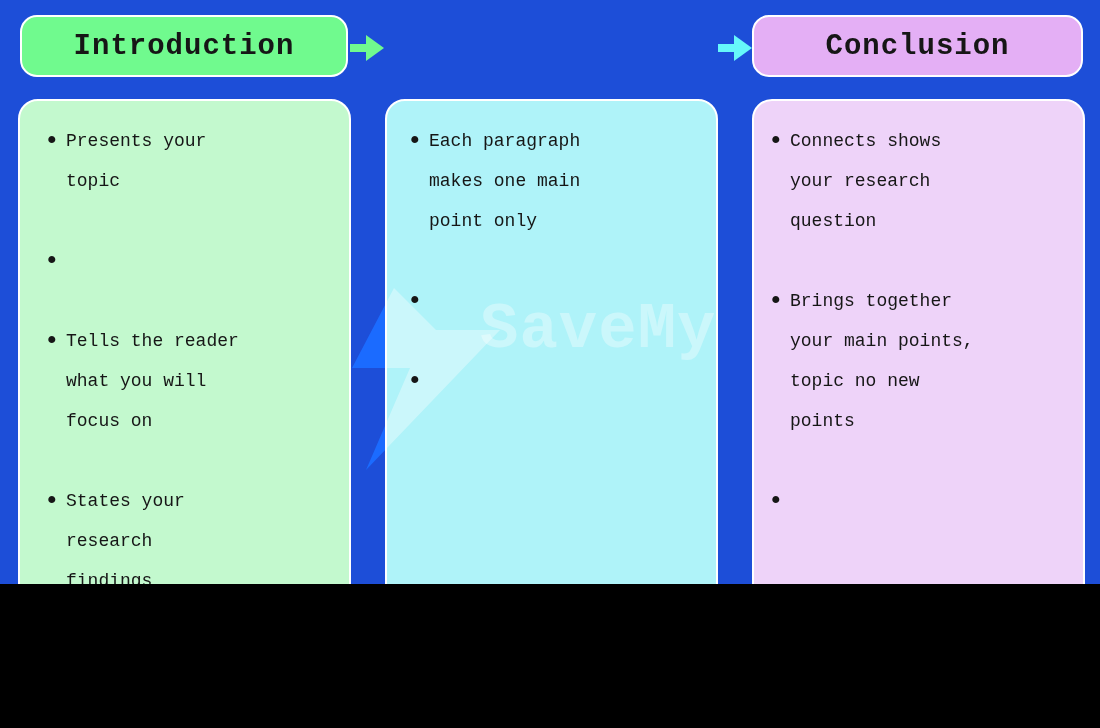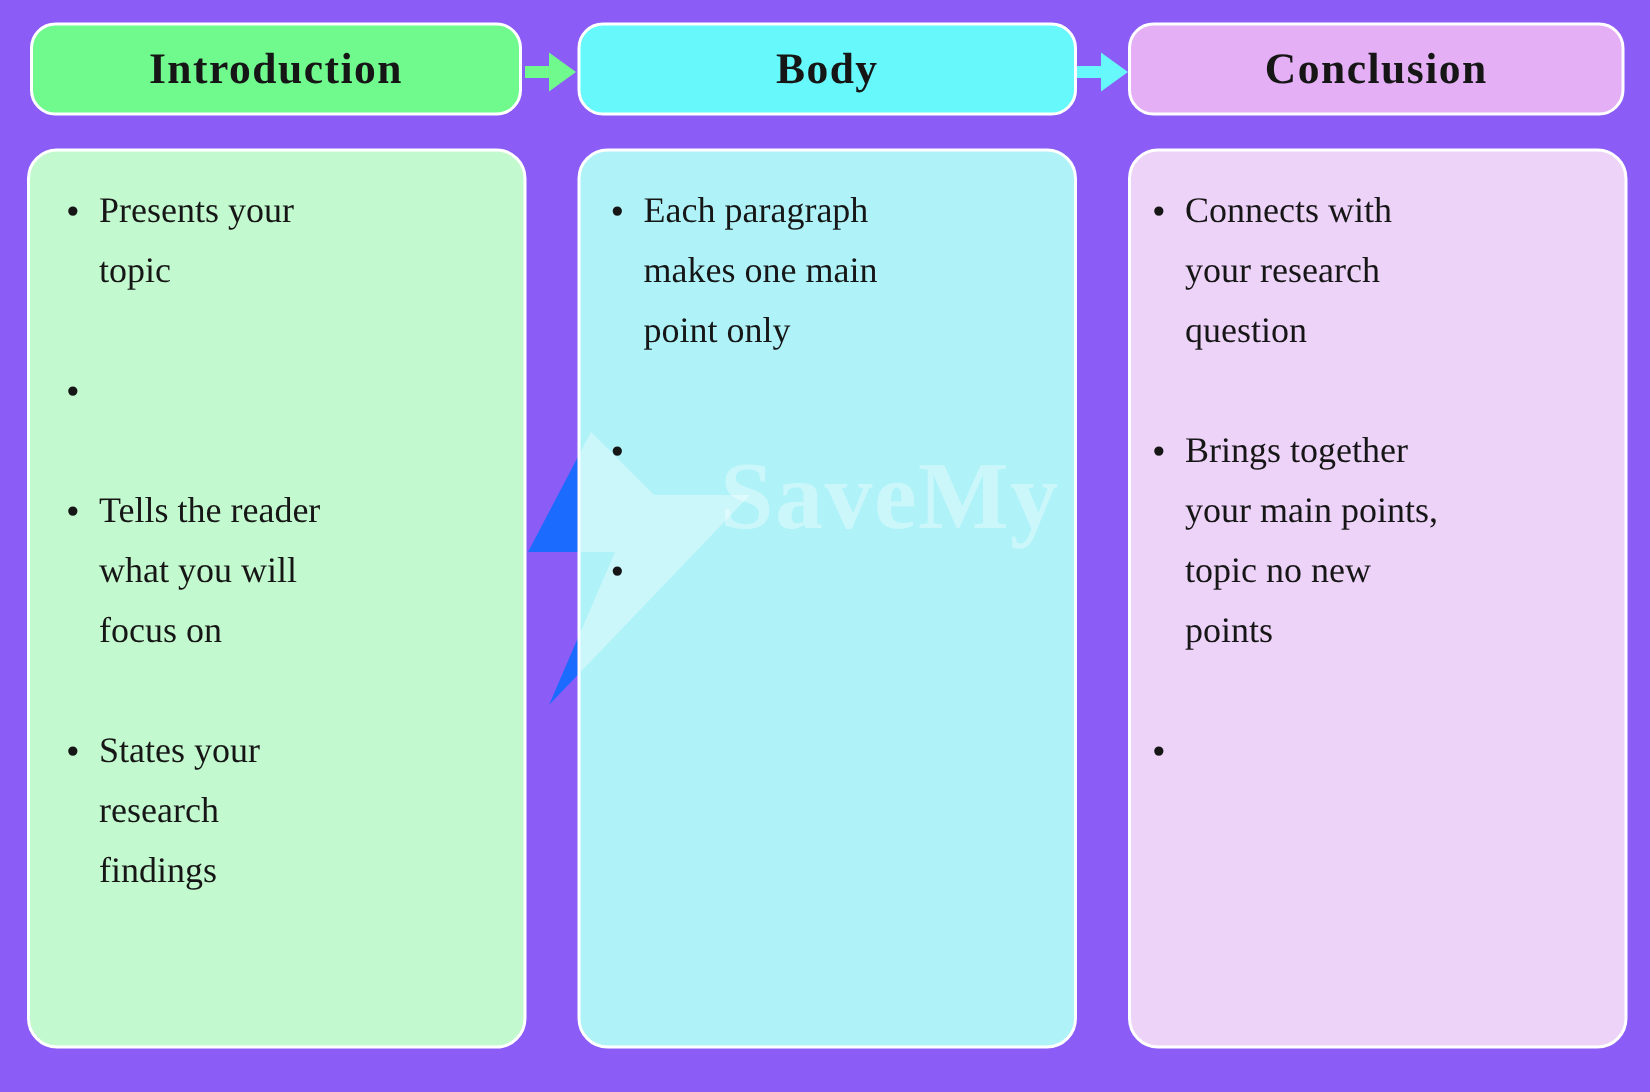--- a/index.html
+++ b/index.html
@@ -1,21 +1,21 @@
 <!DOCTYPE html>
 <html style="--green-header: #70FA8E; --green-light: #C3F9CE; --cyan-header: #66F8FA; --cyan-light: #AFF3F9; --purple-header: #E4AFF5; --purple-light: #EED3F9; --bolt-blue: #1B6BFF; --border-white: #FFFFFF; --ink: #161616;"><head>
 <meta charset="utf-8">
 <style>
   html,body{margin:0;padding:0;background:#000;}
   .page{
     position:relative;
-    width:1100px;height:728px;
-    background:#8b5cf6;
+    width:1100px;height:584px;
+    background:#1d4ed8;
     overflow:hidden;
-    font-family:Liberation Serif, serif;
+    font-family:Liberation Mono, monospace;
   }
   
   .hdr{
     position:absolute;top:15px;height:62px;
     box-sizing:border-box;
     border:2px solid var(--border-white);
     border-radius:17px;
     display:flex;align-items:center;justify-content:center;
     font-size:29px;font-weight:bold;color:var(--ink);
     letter-spacing:1px;
@@ -46,21 +46,21 @@
   .col-body  .col-inner{padding:20px 8px 10px 20px;}
   .col-concl .col-inner{padding:20px 10px 10px 14px;}
   .item{display:flex;margin:0 0 40px 0;}
   .item:last-child{margin-bottom:0;}
   .bullet{
     flex:0 0 22px;width:22px;
     font-size:26px;line-height:40px;color:var(--ink);
   }
   .item-text{
     white-space:pre;
-    font-size:24px;line-height:40px;color:var(--ink);
+    font-size:18px;line-height:40px;color:var(--ink);
     letter-spacing:0px;
   }
   
   .wm{position:absolute;width:480px;height:200px;z-index:1;pointer-events:none;}
   .wm-intro{left:310px;top:179px;}
   .wm-body{left:-57px;top:179px;}
   .wm-concl{left:-424px;top:179px;}
   .wm svg{position:absolute;left:0;top:0;}
   .wm-t1,.wm-t2{
     position:absolute;left:150px;
@@ -80,23 +80,20 @@
     <polygon points="64,8 22,88 80,88 36,190 170,50 106,50" fill="var(--bolt-blue)"></polygon>
   </svg>
 
   <div class="hdr hdr-intro">
     <span>Introduction</span>
   </div>
   <svg class="arrow arrow-1" width="34" height="30" viewBox="0 0 34 30">
     <rect x="0" y="11" width="17" height="8" fill="var(--green-header)"></rect>
     <polygon points="16,2 34,15 16,28" fill="var(--green-header)"></polygon>
   </svg>
-  <div class="hdr hdr-body">
-    <span>Body</span>
-  </div>
   <svg class="arrow arrow-2" width="34" height="30" viewBox="0 0 34 30">
     <rect x="0" y="11" width="17" height="8" fill="var(--cyan-header)"></rect>
     <polygon points="16,2 34,15 16,28" fill="var(--cyan-header)"></polygon>
   </svg>
   <div class="hdr hdr-concl">
     <span>Conclusion</span>
   </div>
 
   <div class="col col-intro">
     <div class="wm wm-intro">
@@ -156,21 +153,21 @@
     <div class="wm wm-concl">
       <svg width="480" height="200" viewBox="0 0 480 200">
         <polygon points="64,8 22,88 80,88 36,190 170,50 106,50" fill="rgba(255,255,255,0.35)"></polygon>
       </svg>
       <div class="wm-t1">SaveMy</div>
 
     </div>
     <div class="col-inner">
       <div class="item">
         <span class="bullet">•</span>
-        <span class="item-text">Connects with
+        <span class="item-text">Connects shows
 your research
 question</span>
       </div>
       <div class="item">
         <span class="bullet">•</span>
         <span class="item-text">Brings together
 your main points,
 topic no new
 points</span>
       </div>

